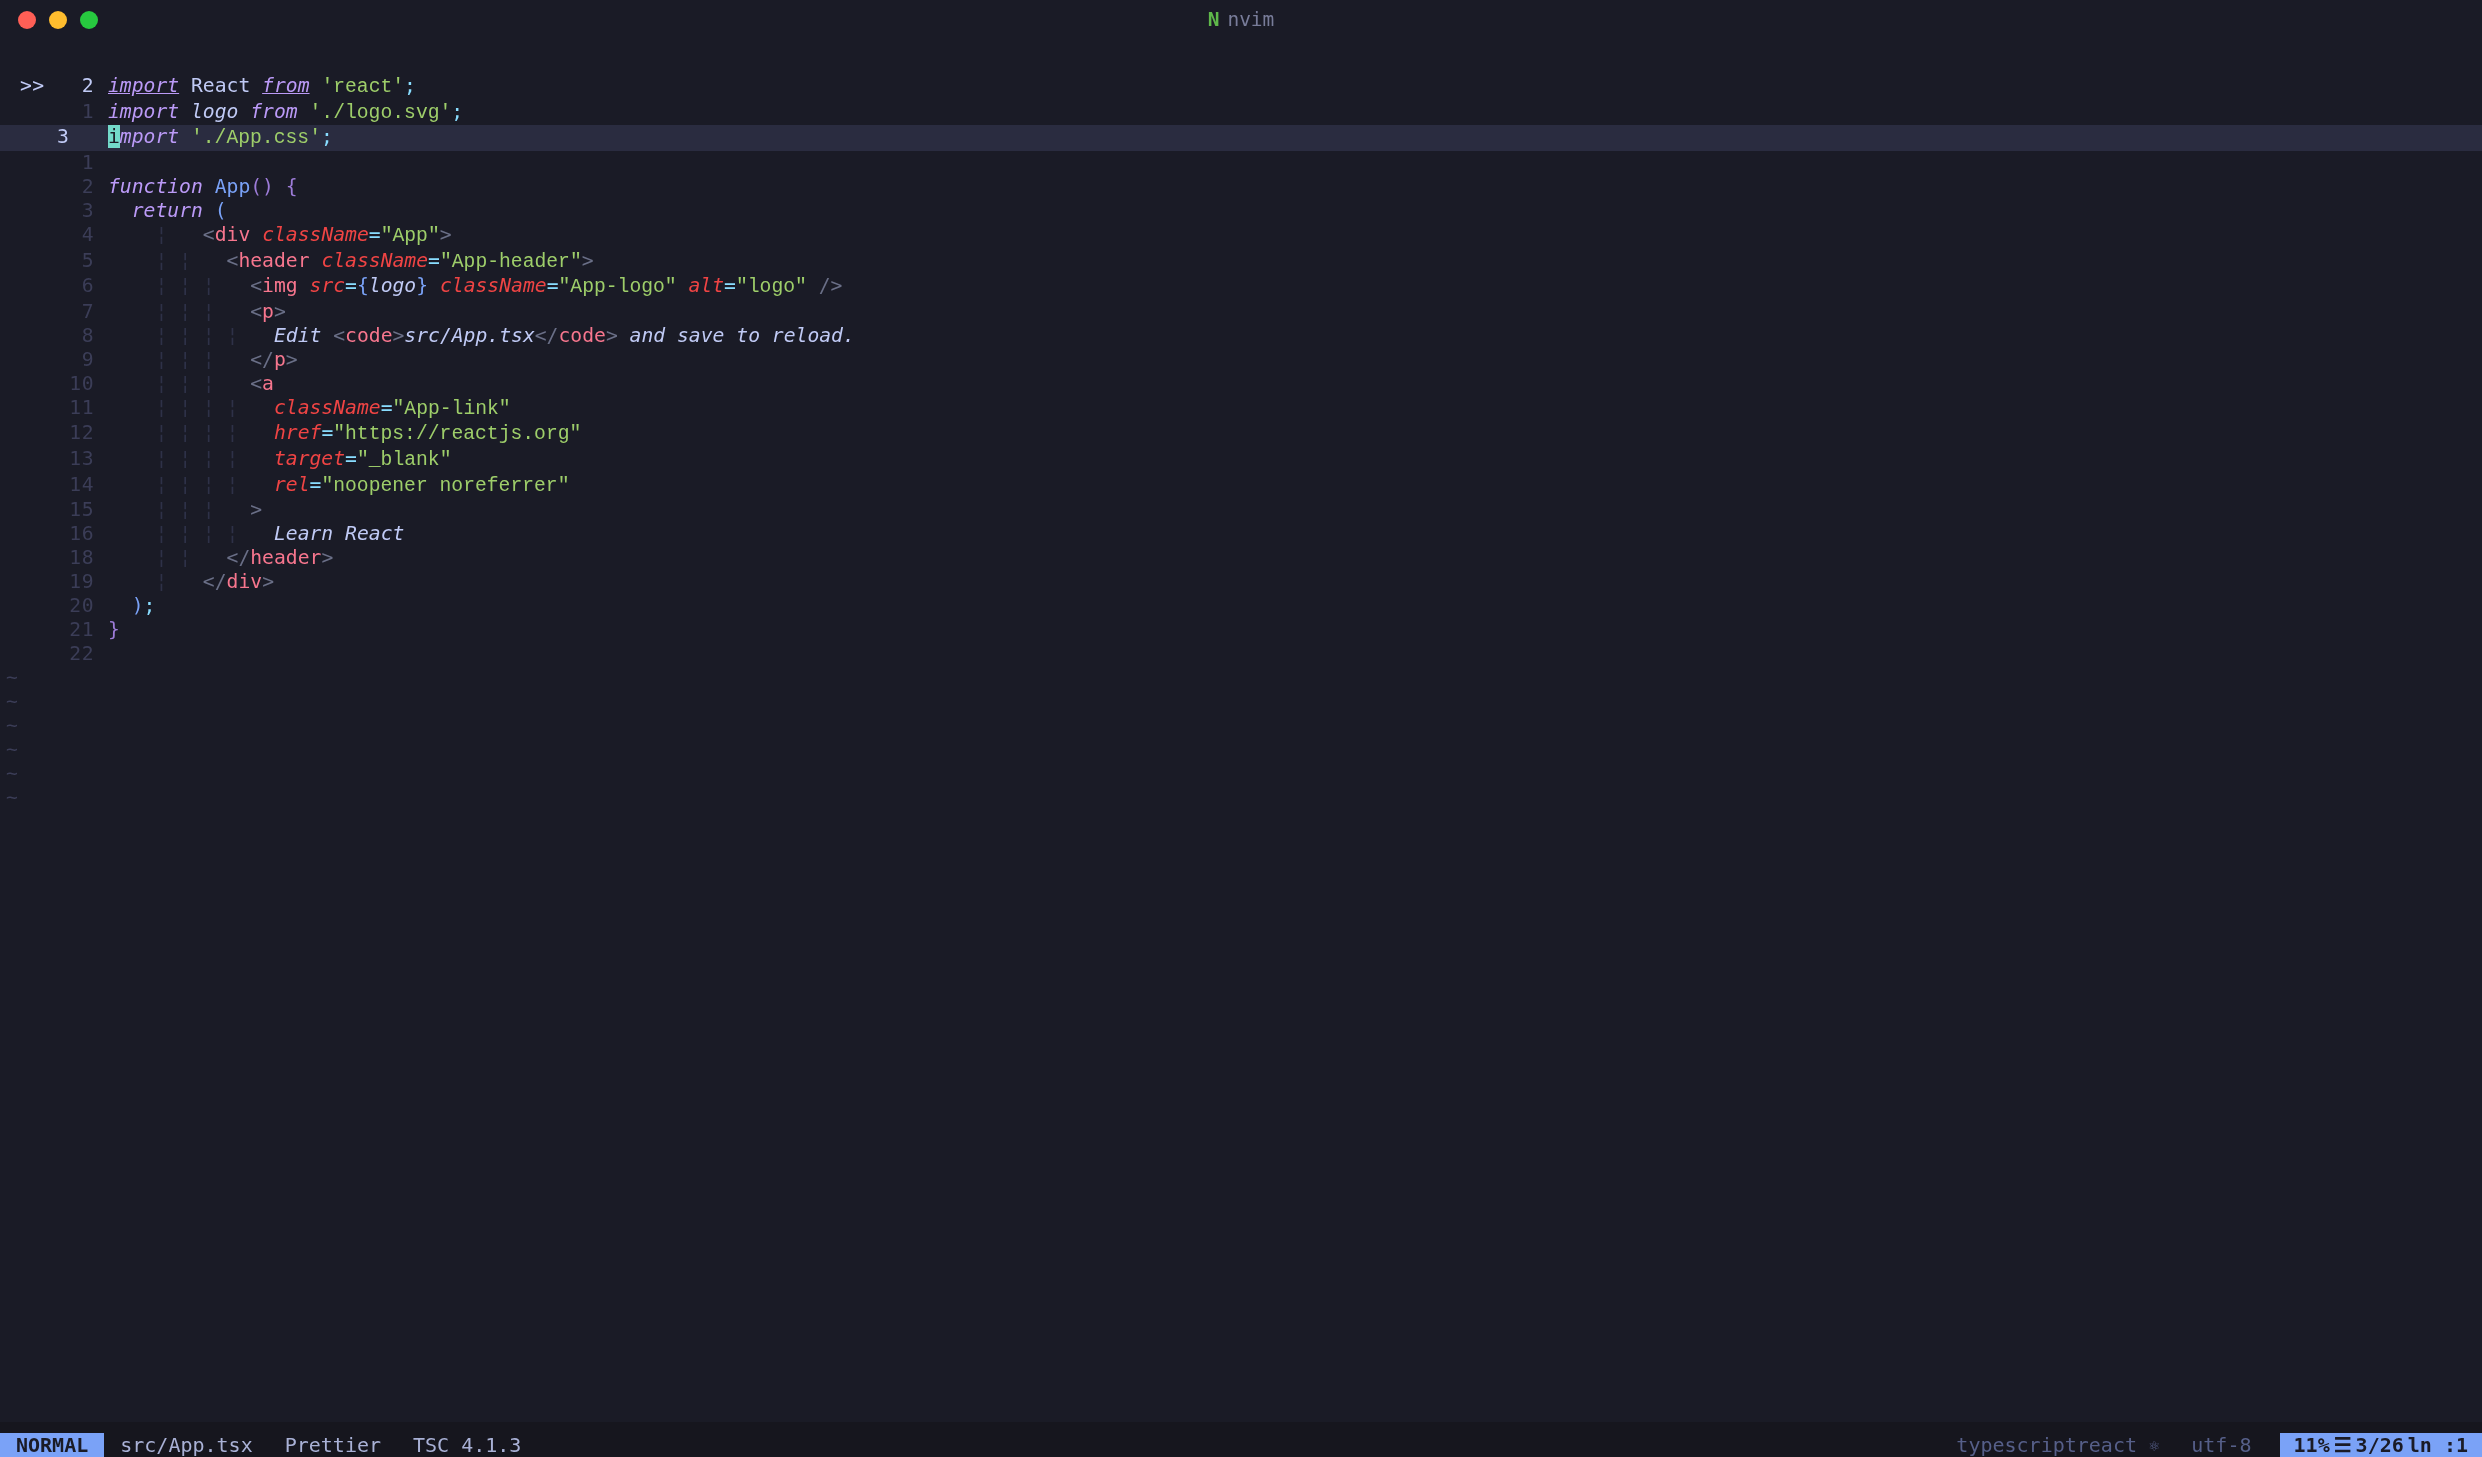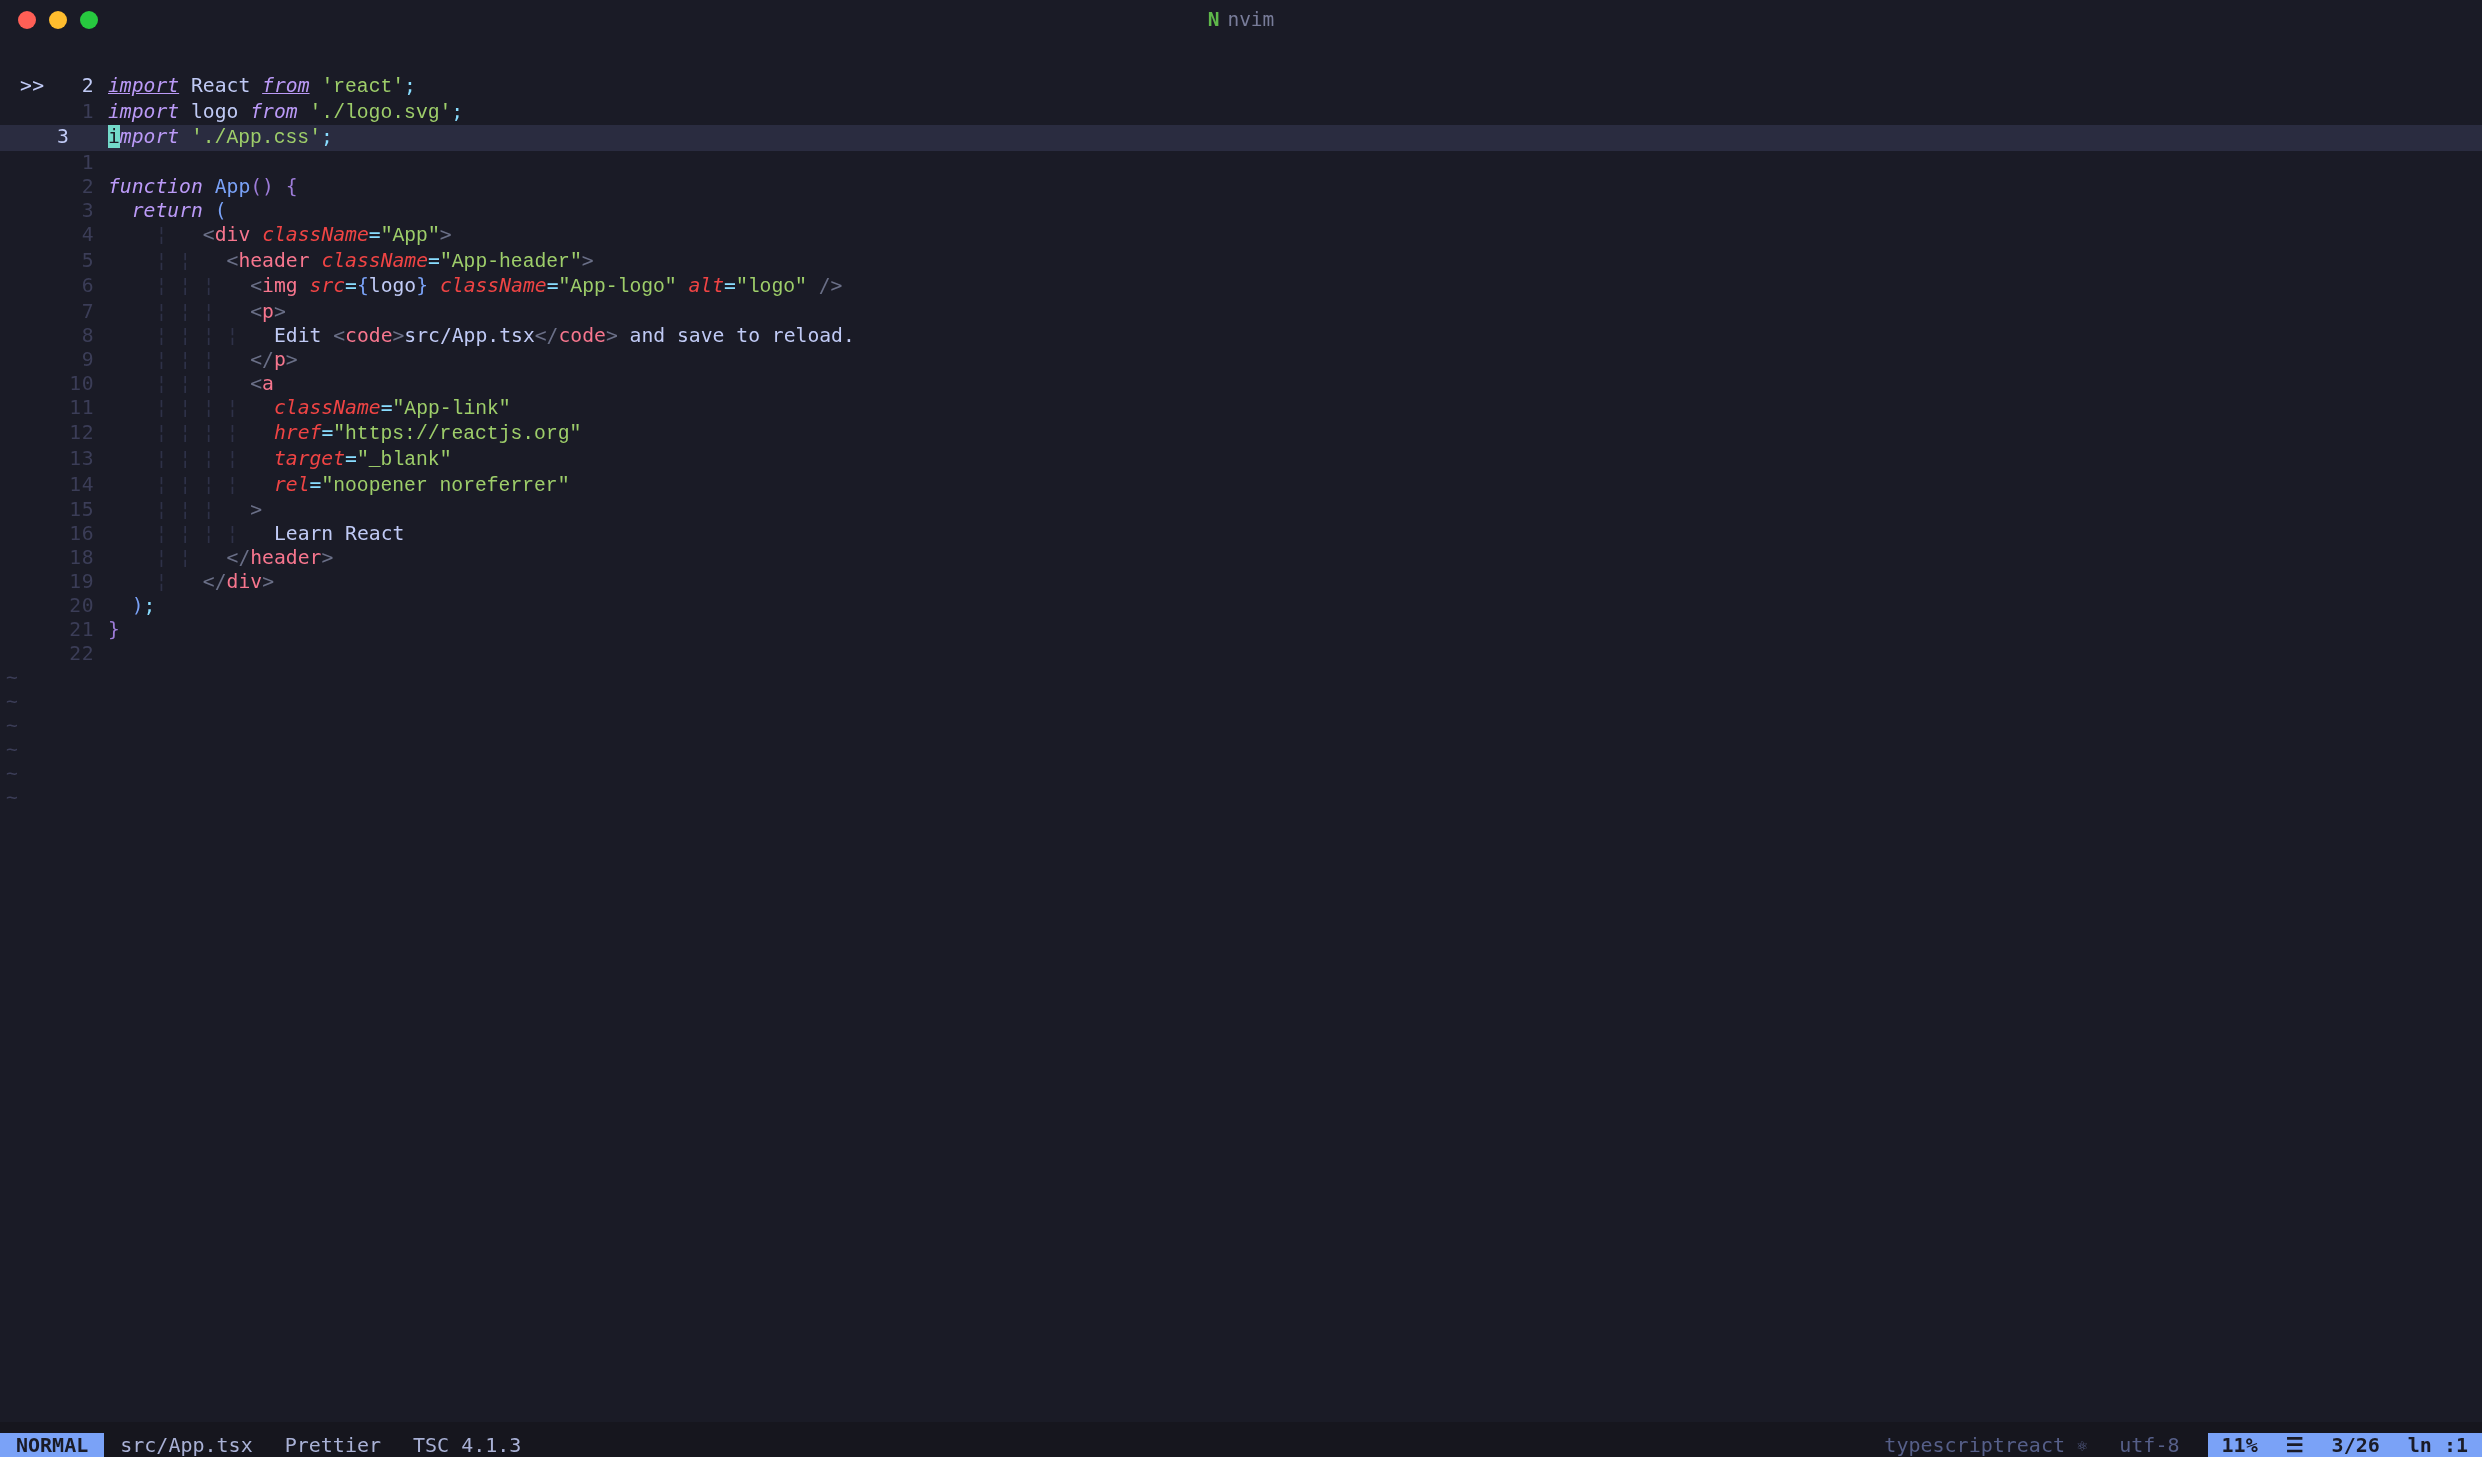--- a/index.html
+++ b/index.html
@@ -47,21 +47,21 @@
 }
 .line.current .gutter { color: #c0caf5; }
 .sign { color: #c0caf5; }
 .code { flex: 1; }
 .tilde { color: #3b3d57; padding-left: 6px; }
 .cursor-block { background: #73daca; color: #1a1b26; }
 
 
 .kw { color: #bb9af7; font-style: italic; }
 .kw-u { color: #bb9af7; font-style: italic; text-decoration: underline; }
-.id { color: #c0caf5; }
+.id { color: #c0caf5; font-style: italic; }
 .id-u { color: #c0caf5; }
 .str { color: #9ece6a; font-family: Liberation Mono, monospace; }
 .punc { color: #89ddff; }
 .brace { color: #9d7cd8; }
 .brace2 { color: #7aa2f7; }
 .fn { color: #7aa2f7; }
 .indent { color: #2e3148; }
 .tag { color: #f7768e; }
 .attr { color: #ef4444; font-style: italic; }
 .ang { color: #6a6f87; }
@@ -85,21 +85,21 @@
   display: flex; align-items: center;
   color: #a9b1d6;
 }
 .sl-dim { color: #565f89; }
 .sl-spacer { flex: 1; }
 .sl-right {
   background: #7aa2f7;
   color: #1a1b26;
   padding: 0 14px;
   display: flex; align-items: center;
-  gap: 28px;
+  gap: 4px;
   font-weight: bold;
 }
 .sl-gear { font-size: 17px; }
 .sl-apple { font-size: 17px; }
 .sl-hamburger { display: inline-block; }
 </style>
 </head>
 <body>
 
 <div class="titlebar">

